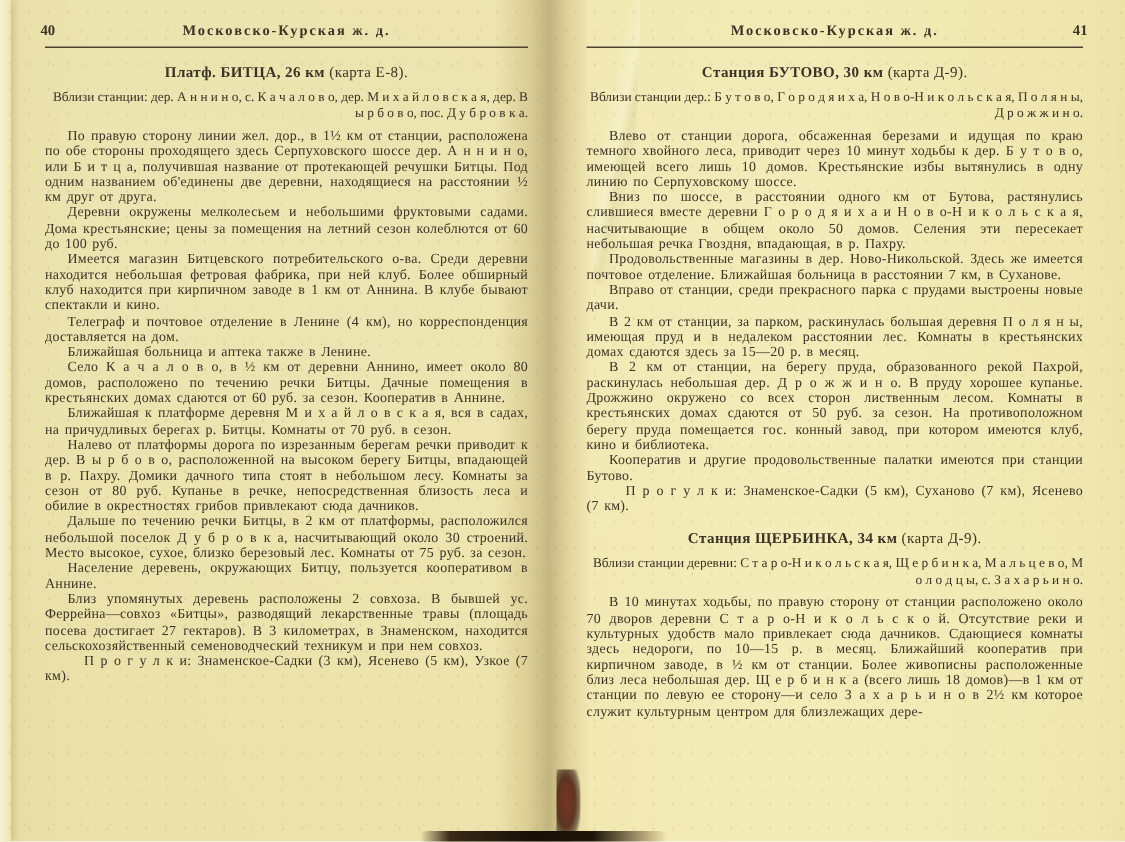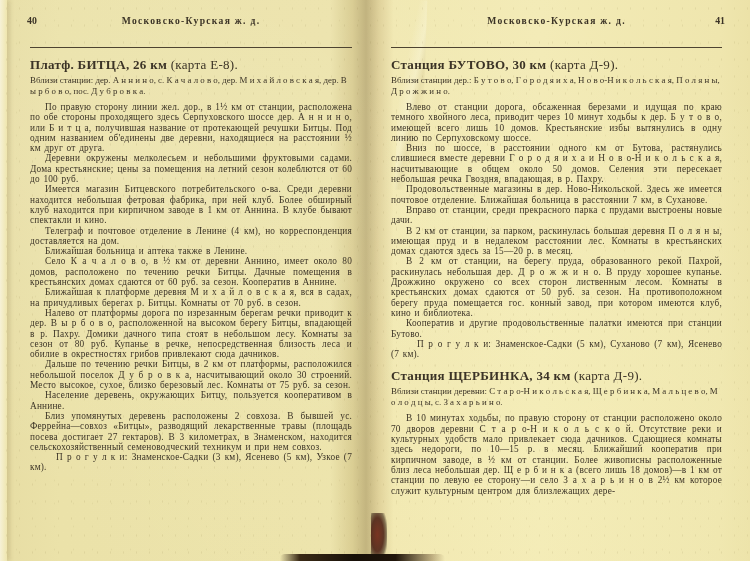--- a/index.html
+++ b/index.html
@@ -33,31 +33,31 @@
     border-radius:5px 6px 0 0 / 4px; }
   .gutter-blob { position:absolute; left:371px; top:513px; width:16px; height:48px;
     background:radial-gradient(ellipse at 40% 45%, rgba(112,40,24,0.92), rgba(70,26,15,0.85) 45%, rgba(40,20,10,0.5) 66%, transparent 80%); }
 
   .page-col { position:absolute; top:14px; }
   .page-col.left  { left:30px;  width:322px; }
   .page-col.right { left:391px; width:331px; }
 
   .running-head { position:relative; text-align:center; font-weight:bold;
     font-size:9.6px; letter-spacing:1.3px; line-height:13px;
-    padding-bottom:20px; border-bottom:1px solid #4d4331; }
+    padding-bottom:4px; border-bottom:1px solid #4d4331; }
   .pnum { position:absolute; top:0; font-weight:bold; letter-spacing:0; font-size:9.8px; }
   .pnum.at-left { left:-3px; }
   .pnum.at-right { right:-3px; }
 
-  .sec-title { font-size:13px; line-height:12px;
+  .sec-title { text-align:center; font-size:10px; line-height:12px;
     margin:11px 0 4px; letter-spacing:0.3px; }
   .sec-title .t-main { font-weight:bold; }
   .sec-title .t-note { font-weight:normal; }
 
-  .nearby { text-align:left; font-size:8.9px; line-height:11px; margin:0 0 5px; }
+  .nearby { text-align:right; font-size:8.9px; line-height:11px; margin:0 0 5px; }
 
   p.body { margin:0; font-size:9.3px; line-height:10.3px; text-align:justify;
     text-indent:15px; letter-spacing:0.2px; word-spacing:1.1px; }
   p.walks { text-indent:26px; }
 </style>
 </head>
 <body>
 
 <div class="scan">
   <div class="edge-left"></div>

